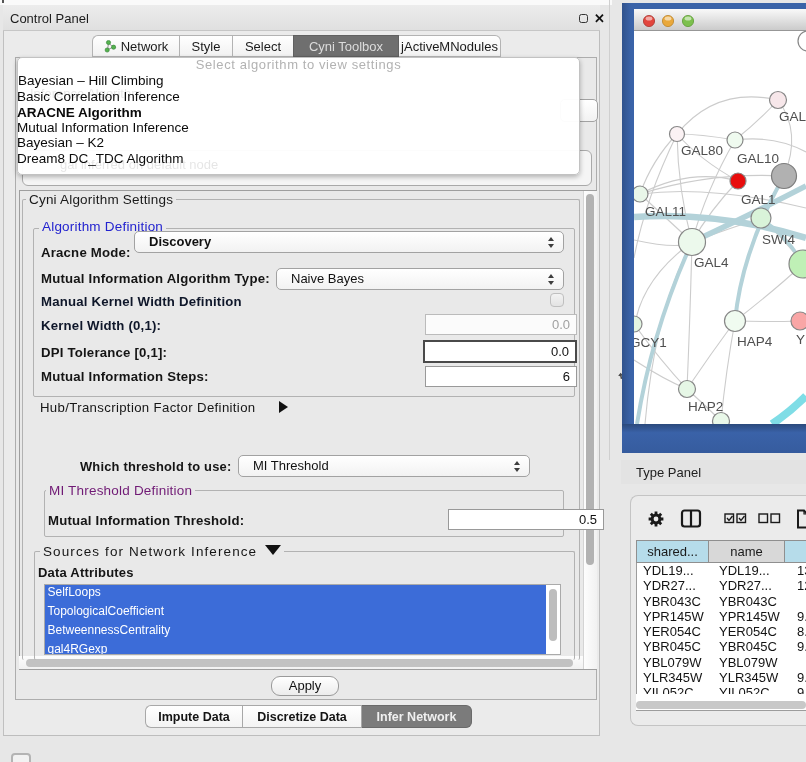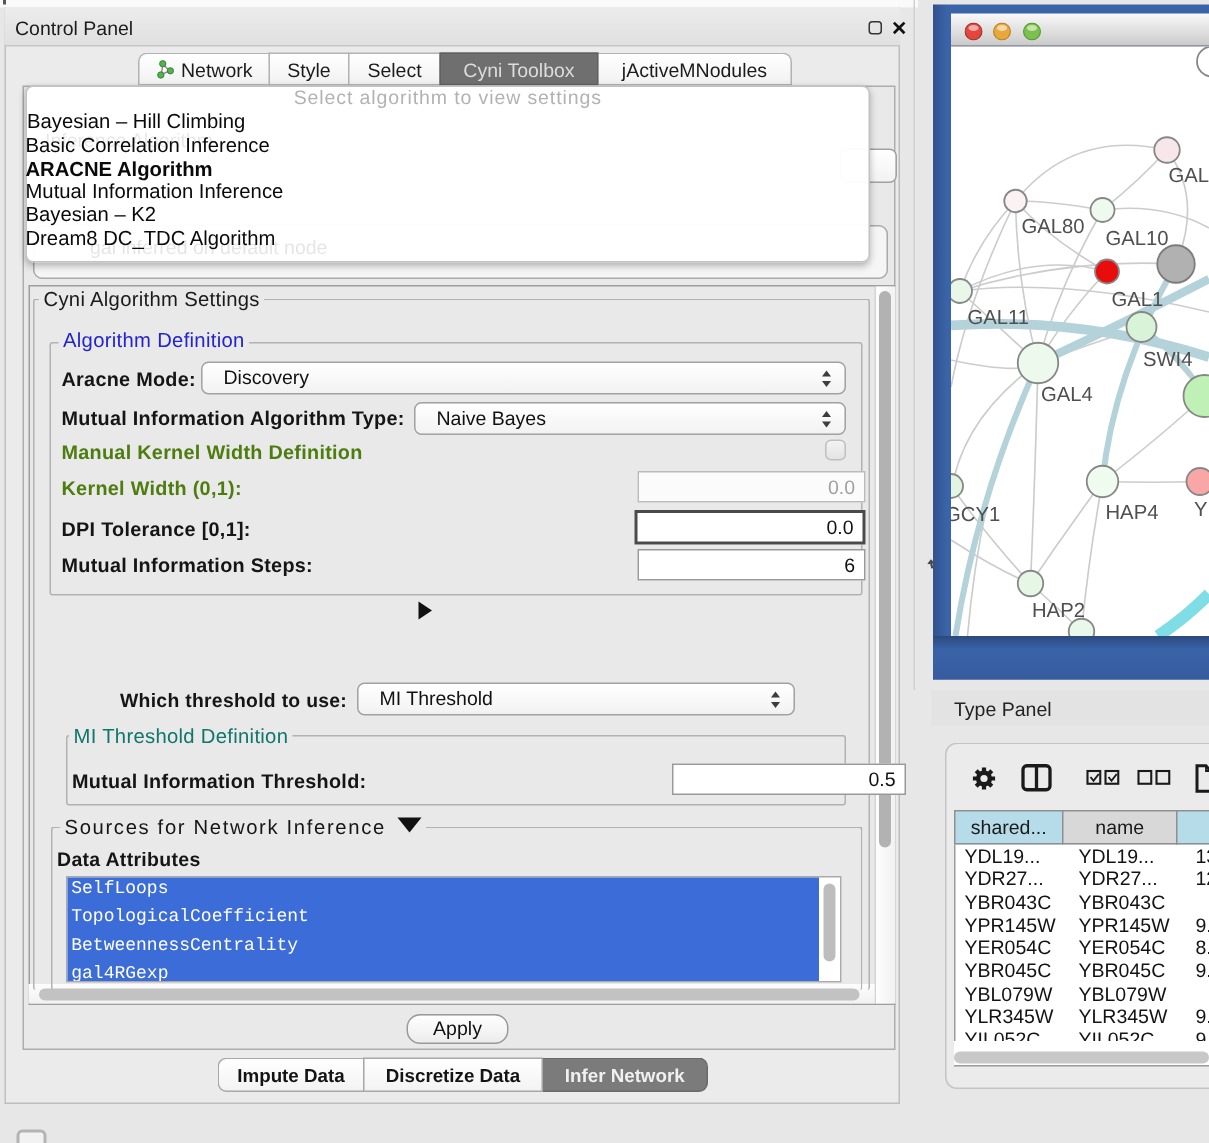--- a/index.html
+++ b/index.html
@@ -2,21 +2,21 @@
 <html><head>
 <meta charset="utf-8">
 <style>
 html,body{margin:0;padding:0;}
 body{width:806px;height:762px;overflow:hidden;background:#e7e7e7;
   font-family:"Liberation Sans",sans-serif;-webkit-font-smoothing:antialiased;}
 #app{position:relative;width:806px;height:762px;padding-left:24px;}
 .abs{position:absolute;}
 .b{font-weight:bold;}
 .lbl{font-size:13.2px;font-weight:bold;color:#151515;letter-spacing:0.2px;}
-.dis{color:#4d7c0f;}
+.dis{color:#0f172a;}
 .combo{position:absolute;background:linear-gradient(#ffffff,#f2f2f2);
   border:1px solid #a2a2a2;border-radius:5px;font-size:13px;color:#111;
   box-shadow:inset 0 1px 0 #fff;}
 .combo .ct{position:absolute;left:14px;top:2px;}
 .stepper{position:absolute;right:7px;top:0;bottom:0;width:10px;}
 .stepper:before{content:"";position:absolute;left:1.5px;top:4.5px;
   border-left:3.4px solid transparent;border-right:3.4px solid transparent;
   border-bottom:4.2px solid #3d3d3d;}
 .stepper:after{content:"";position:absolute;left:1.5px;bottom:4.5px;
   border-left:3.4px solid transparent;border-right:3.4px solid transparent;
@@ -45,21 +45,21 @@
     <div style="display:flex;align-items:center;justify-content:center;width:87px;box-sizing:border-box;background:linear-gradient(#ffffff,#f1f1f1);border:1px solid #b3b3b3;border-radius:6px 0 0 0;border-right:none;">
       <svg width="13" height="13" viewBox="0 0 13 13" style="margin-right:4px;">
         <path d="M4.5 3 L3.6 9.4 M4.8 3.2 L9 7 M3.8 9.6 L8.7 7.4" stroke="#888" stroke-width="0.9" fill="none"></path>
         <circle cx="4.5" cy="2.5" r="2.1" fill="#55b24e" stroke="#2e7d32" stroke-width="0.6"></circle>
         <circle cx="3.2" cy="10" r="2.1" fill="#55b24e" stroke="#2e7d32" stroke-width="0.6"></circle>
         <circle cx="9.6" cy="7.2" r="2.1" fill="#55b24e" stroke="#2e7d32" stroke-width="0.6"></circle>
       </svg>Network</div>
     <div style="display:flex;align-items:center;justify-content:center;width:53px;box-sizing:border-box;background:linear-gradient(#ffffff,#f1f1f1);border:1px solid #b3b3b3;border-right:none;">Style</div>
     <div style="display:flex;align-items:center;justify-content:center;width:61px;box-sizing:border-box;background:linear-gradient(#ffffff,#f1f1f1);border:1px solid #b3b3b3;border-right:none;">Select</div>
     <div style="display:flex;align-items:center;justify-content:center;width:106px;box-sizing:border-box;background:#6f6f6f;border:1px solid #616161;color:#dcdcdc;">Cyni Toolbox</div>
-    <div style="display:flex;align-items:center;justify-content:center;width:129px;box-sizing:border-box;background:linear-gradient(#ffffff,#f1f1f1);border:1px solid #b3b3b3;border-left:none;border-radius:0 6px 0 0;">jActiveMNodules</div>
+    <div style="display:flex;align-items:center;justify-content:center;width:102px;box-sizing:border-box;background:linear-gradient(#ffffff,#f1f1f1);border:1px solid #b3b3b3;border-left:none;border-radius:0 6px 0 0;">jActiveMNodules</div>
   </div>
 
   <div class="abs" style="left:15px;top:57px;width:582px;height:643px;border:1px solid #adadad;box-sizing:border-box;background:#e9e9e9;"></div>
 
   <div class="combo" style="left:560px;top:99px;width:36px;height:21px;"></div>
 
   <div class="abs" style="left:22px;top:150px;width:570px;height:36px;border:1px solid #a9a9a9;border-radius:6px;background:#f5f5f5;box-sizing:border-box;"></div>
 
   <div class="abs" style="left:19px;top:190px;width:578px;height:480px;border:1px solid #9e9e9e;box-sizing:border-box;background:#e9e9e9;"></div>
 
@@ -70,59 +70,60 @@
   <div class="abs" style="left:26px;top:658.5px;width:547px;height:8.5px;background:#c2c2c2;border-radius:4px;"></div>
 
   <div class="grp" style="left:22px;top:199px;width:556px;height:460px;border-bottom:none;">
     <div class="gt" style="left:3px;color:#1a1a1a;">Cyni Algorithm Settings</div>
   </div>
 
   <div class="grp" style="left:33px;top:228px;width:540px;height:167px;">
     <div class="gt" style="left:5px;top:-10px;color:#2323cf;">Algorithm Definition</div>
   </div>
   <div class="abs lbl" style="left:41px;top:245px;">Aracne Mode:</div>
-  <div class="combo" style="left:134px;top:241px;width:428px;height:20px;">
+  <div class="combo" style="left:134px;top:231px;width:428px;height:20px;font-weight:bold;">
       <span class="ct">Discovery</span>
       <span class="stepper"></span>
     </div>
   <div class="abs lbl" style="left:41px;top:271px;">Mutual Information Algorithm Type:</div>
   <div class="combo" style="left:276px;top:268px;width:286px;height:20px;">
       <span class="ct">Naive Bayes</span>
       <span class="stepper"></span>
     </div>
   <div class="abs lbl dis" style="left:41px;top:294px;">Manual Kernel Width Definition</div>
   <div class="abs" style="left:550px;top:293px;width:14px;height:14px;background:linear-gradient(#f3f3f3,#e3e3e3);border:1px solid #bfbfbf;border-radius:4px;box-sizing:border-box;"></div>
   <div class="abs lbl dis" style="left:41px;top:318px;">Kernel Width (0,1):</div>
   <div class="tf" style="left:425px;top:314px;width:144px;height:19px;background:#fbfbfb;border-color:#bbb;color:#a0a0a0;line-height:19px;">0.0</div>
   <div class="abs lbl" style="left:41px;top:345px;">DPI Tolerance [0,1]:</div>
   <div class="tf" style="left:423px;top:340px;width:144px;height:19px;border:2px solid #4a4a4a;line-height:19px;">0.0</div>
   <div class="abs lbl" style="left:41px;top:369px;">Mutual Information Steps:</div>
   <div class="tf" style="left:425px;top:366px;width:144px;height:19px;line-height:19px;">6</div>
 
+  <div class="abs" style="left:40px;top:400px;font-size:13.2px;letter-spacing:0.35px;color:#161616;">Hub/Transcription Factor Definition</div>
   <div class="abs" style="left:279px;top:401px;width:0;height:0;border-top:6px solid transparent;border-bottom:6px solid transparent;border-left:9px solid #111;"></div>
 
   <div class="abs lbl" style="left:80px;top:459px;font-size:12.9px;">Which threshold to use:</div>
   <div class="combo" style="left:238px;top:455px;width:290px;height:20px;">
       <span class="ct">MI Threshold</span>
       <span class="stepper"></span>
     </div>
 
   <div class="grp" style="left:44px;top:490px;width:518px;height:45px;">
-    <div class="gt" style="left:1px;color:#0f766e;">MI Threshold Definition</div>
+    <div class="gt" style="left:1px;color:#701a75;">MI Threshold Definition</div>
   </div>
   <div class="abs lbl" style="left:48px;top:513px;">Mutual Information Threshold:</div>
   <div class="tf" style="left:417px;top:509px;width:148px;height:19px;line-height:19px;margin-left:31px;">0.5</div>
 
   <div class="grp" style="left:34px;top:551px;width:539px;height:108px;border-bottom:none;">
     <div class="gt" style="left:5px;color:#161616;letter-spacing:1.1px;">Sources for Network Inference <span style="display:inline-block;width:0;height:0;border-left:8px solid transparent;border-right:8px solid transparent;border-top:10px solid #111;vertical-align:1px;margin-left:3px;"></span></div>
   </div>
   <div class="abs lbl" style="left:38px;top:565px;font-size:13px;">Data Attributes</div>
 
   <div class="abs" style="left:44px;top:584px;width:517px;height:71px;background:#fff;border:1px solid #aaa;box-sizing:border-box;"></div>
-  <div class="abs" style="left:45px;top:585px;width:501px;height:69px;background:#3c6cd8;overflow:hidden;font-family:Liberation Mono, monospace;">
+  <div class="abs" style="left:45px;top:585px;width:501px;height:69px;background:#3c6cd8;overflow:hidden;">
       <div style="position:relative;top:-2.5px;color:#fff;font-size:12px;line-height:19.3px;padding-left:2.5px;">SelfLoops<br>TopologicalCoefficient<br>BetweennessCentrality<br>gal4RGexp</div>
     </div>
   <div class="abs" style="left:549px;top:589px;width:8px;height:52px;background:#bdbdbd;border-radius:4px;"></div>
 
   <div class="abs" style="left:271px;top:676px;width:66px;height:18px;background:linear-gradient(#ffffff,#ececec);border:1px solid #9a9a9a;border-radius:9px;font-size:13px;color:#111;text-align:center;line-height:18px;">Apply</div>
 
   <div class="abs" style="left:145px;top:705px;height:23px;display:flex;font-size:12.5px;font-weight:bold;color:#141414;">
     <div style="display:flex;align-items:center;justify-content:center;width:97px;box-sizing:border-box;background:linear-gradient(#ffffff,#f3f3f3);border:1px solid #a8a8a8;border-radius:6px 0 0 6px;border-right:none;">Impute Data</div>
     <div style="display:flex;align-items:center;justify-content:center;width:120px;box-sizing:border-box;background:linear-gradient(#ffffff,#f3f3f3);border:1px solid #a8a8a8;">Discretize Data</div>
     <div style="display:flex;align-items:center;justify-content:center;width:110px;box-sizing:border-box;background:#7b7b7b;border:1px solid #6a6a6a;border-left:none;border-radius:0 6px 6px 0;color:#f0f0f0;">Infer Network</div>

